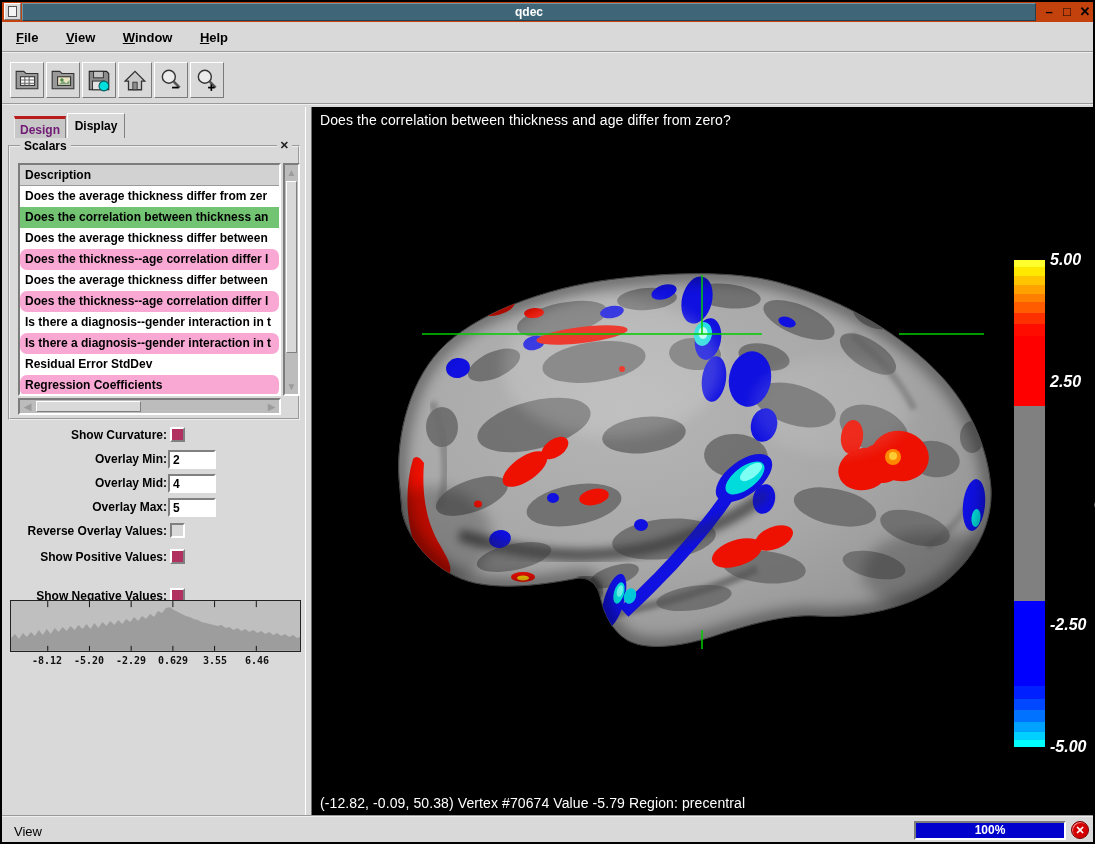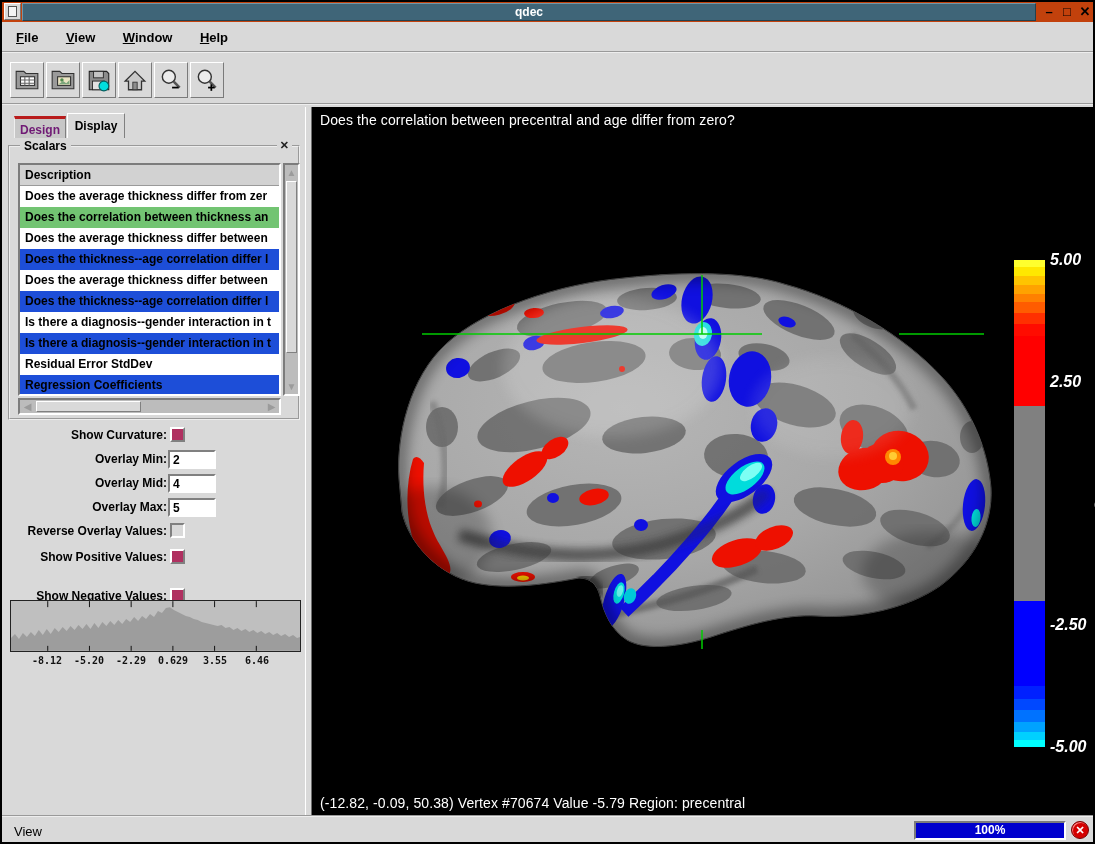--- a/index.html
+++ b/index.html
@@ -30,21 +30,21 @@
   .tab.inactive { left:12px; top:9px; width:52px; height:22px; background:#c7c7c7; border-top:3px solid #b91c1c; border-left:1px solid #efefef; border-right:1px solid #808080; line-height:22px; color:#701a75; }
   .tab.active { left:65px; top:6px; width:58px; height:25px; background:#d9d9d9; border-top:1px solid #fff; border-left:1px solid #fff; border-right:1px solid #808080; line-height:25px; z-index:2; }
 
   .groupbox { position:absolute; left:6px; top:38px; width:292px; height:275px; border:2px groove #eee; }
   .groupbox-label { position:absolute; left:10px; top:-8px; background:#d9d9d9; padding:0 4px; font-weight:bold; font-size:12px; }
   .groupbox-close { position:absolute; right:6px; top:-8px; background:#d9d9d9; padding:0 3px; font-size:11px; font-weight:bold; color:#222; }
 
   .list { position:absolute; left:8px; top:16px; width:263px; height:233px; background:#fff; border-top:2px solid #7c7c7c; border-left:2px solid #7c7c7c; border-bottom:2px solid #fff; border-right:2px solid #fff; overflow:hidden; }
   .list-header { height:21px; background:#d2d2d2; border-bottom:1px solid #9a9a9a; font-weight:bold; font-size:12px; line-height:20px; padding-left:5px; }
   .list-row { height:21px; font-weight:bold; font-size:12px; line-height:21px; padding-left:5px; white-space:nowrap; overflow:hidden; background:#fff; }
-  .list-row.alt { background:#1d4ed8; }
+  .list-row.alt { background:#f9a8d4;border-radius:7px; }
   .list-row.selected { background:#72c472; }
 
   .vscroll { position:absolute; left:273px; top:16px; width:17px; height:233px; background:#bcbcbc; border-top:2px solid #7c7c7c; border-left:2px solid #7c7c7c; border-bottom:2px solid #fff; border-right:2px solid #fff; }
   .hscroll { position:absolute; left:8px; top:251px; width:263px; height:17px; background:#bcbcbc; border-top:2px solid #7c7c7c; border-left:2px solid #7c7c7c; border-bottom:2px solid #fff; border-right:2px solid #fff; }
   .sb-arrow { position:absolute; width:13px; height:13px; color:#9b9b9b; font-size:10px; line-height:13px; text-align:center; }
   .sb-thumb { position:absolute; background:#d9d9d9; border-top:1px solid #fff; border-left:1px solid #fff; border-right:1px solid #808080; border-bottom:1px solid #808080; }
 
   .ctl-row { position:absolute; left:0; width:303px; height:20px; }
   .ctl-label { position:absolute; right:138px; top:2px; font-weight:bold; font-size:12px; white-space:nowrap; }
   .checkbox { position:absolute; left:168px; top:1px; width:15px; height:15px; background:#d9d9d9; border-top:2px solid #808080; border-left:2px solid #808080; border-bottom:2px solid #fff; border-right:2px solid #fff; }
@@ -226,21 +226,21 @@
     <span class="hist-ticklabel" style="left:45px;">-8.12</span>
     <span class="hist-ticklabel" style="left:87px;">-5.20</span>
     <span class="hist-ticklabel" style="left:129px;">-2.29</span>
     <span class="hist-ticklabel" style="left:171px;">0.629</span>
     <span class="hist-ticklabel" style="left:213px;">3.55</span>
     <span class="hist-ticklabel" style="left:255px;">6.46</span>
   </div>
   <div class="panel-divider"></div>
 
   <div class="main-view">
-    <div class="gl-text" style="left:8px; top:5px;">Does the correlation between precentral and age differ from zero?</div>
+    <div class="gl-text" style="left:8px; top:5px;">Does the correlation between thickness and age differ from zero?</div>
 
     <svg width="781" height="708" viewBox="0 0 781 708">
       <defs>
         <radialGradient id="shade" cx="38%" cy="36%" r="78%">
           <stop offset="0%" stop-color="#b6b6b6"></stop>
             <stop offset="55%" stop-color="#a7a7a7"></stop>
           <stop offset="82%" stop-color="#989898"></stop>
             <stop offset="100%" stop-color="#838383"></stop>
         </radialGradient>
         <filter id="b2">

